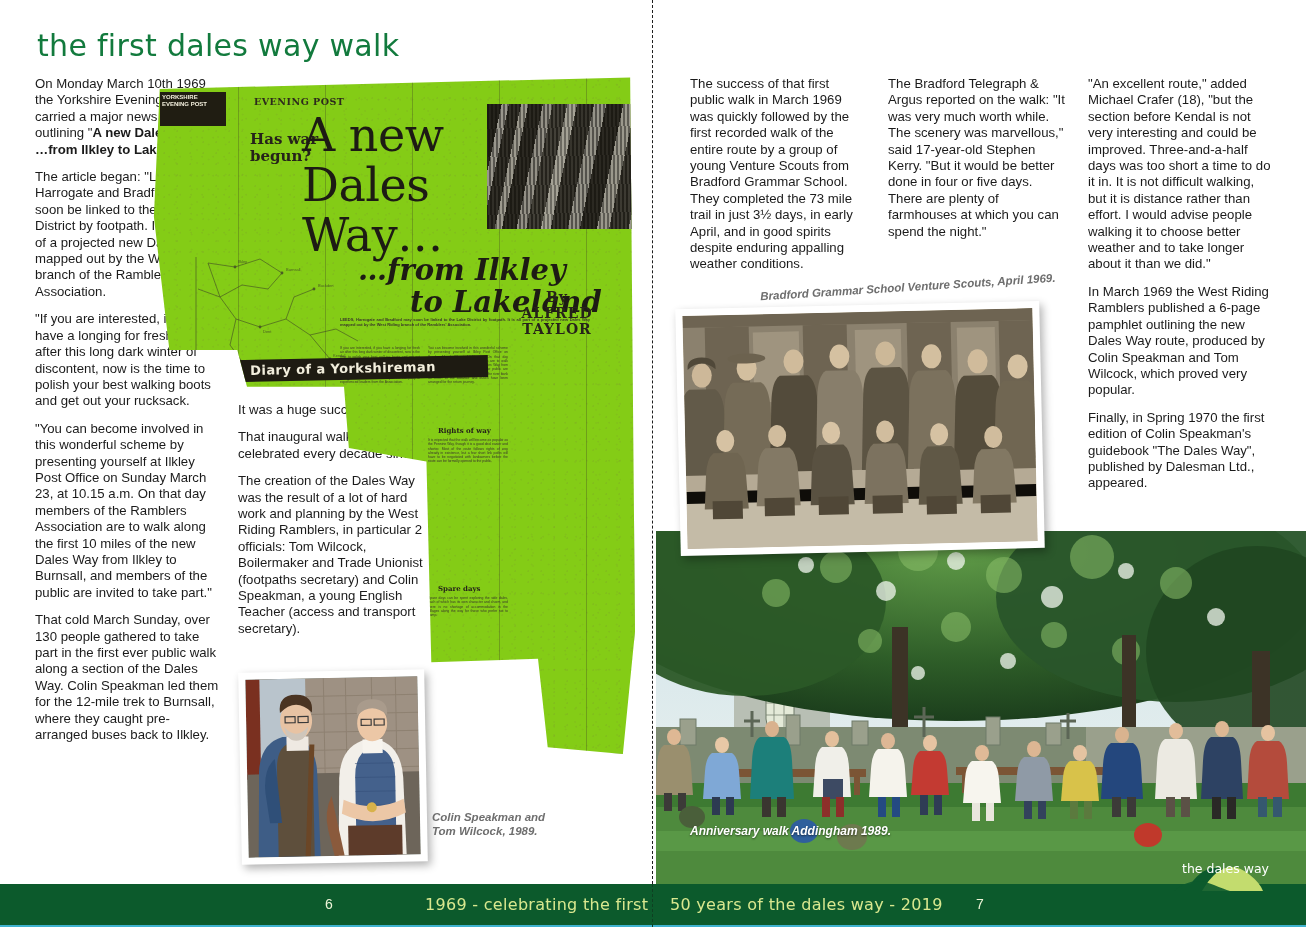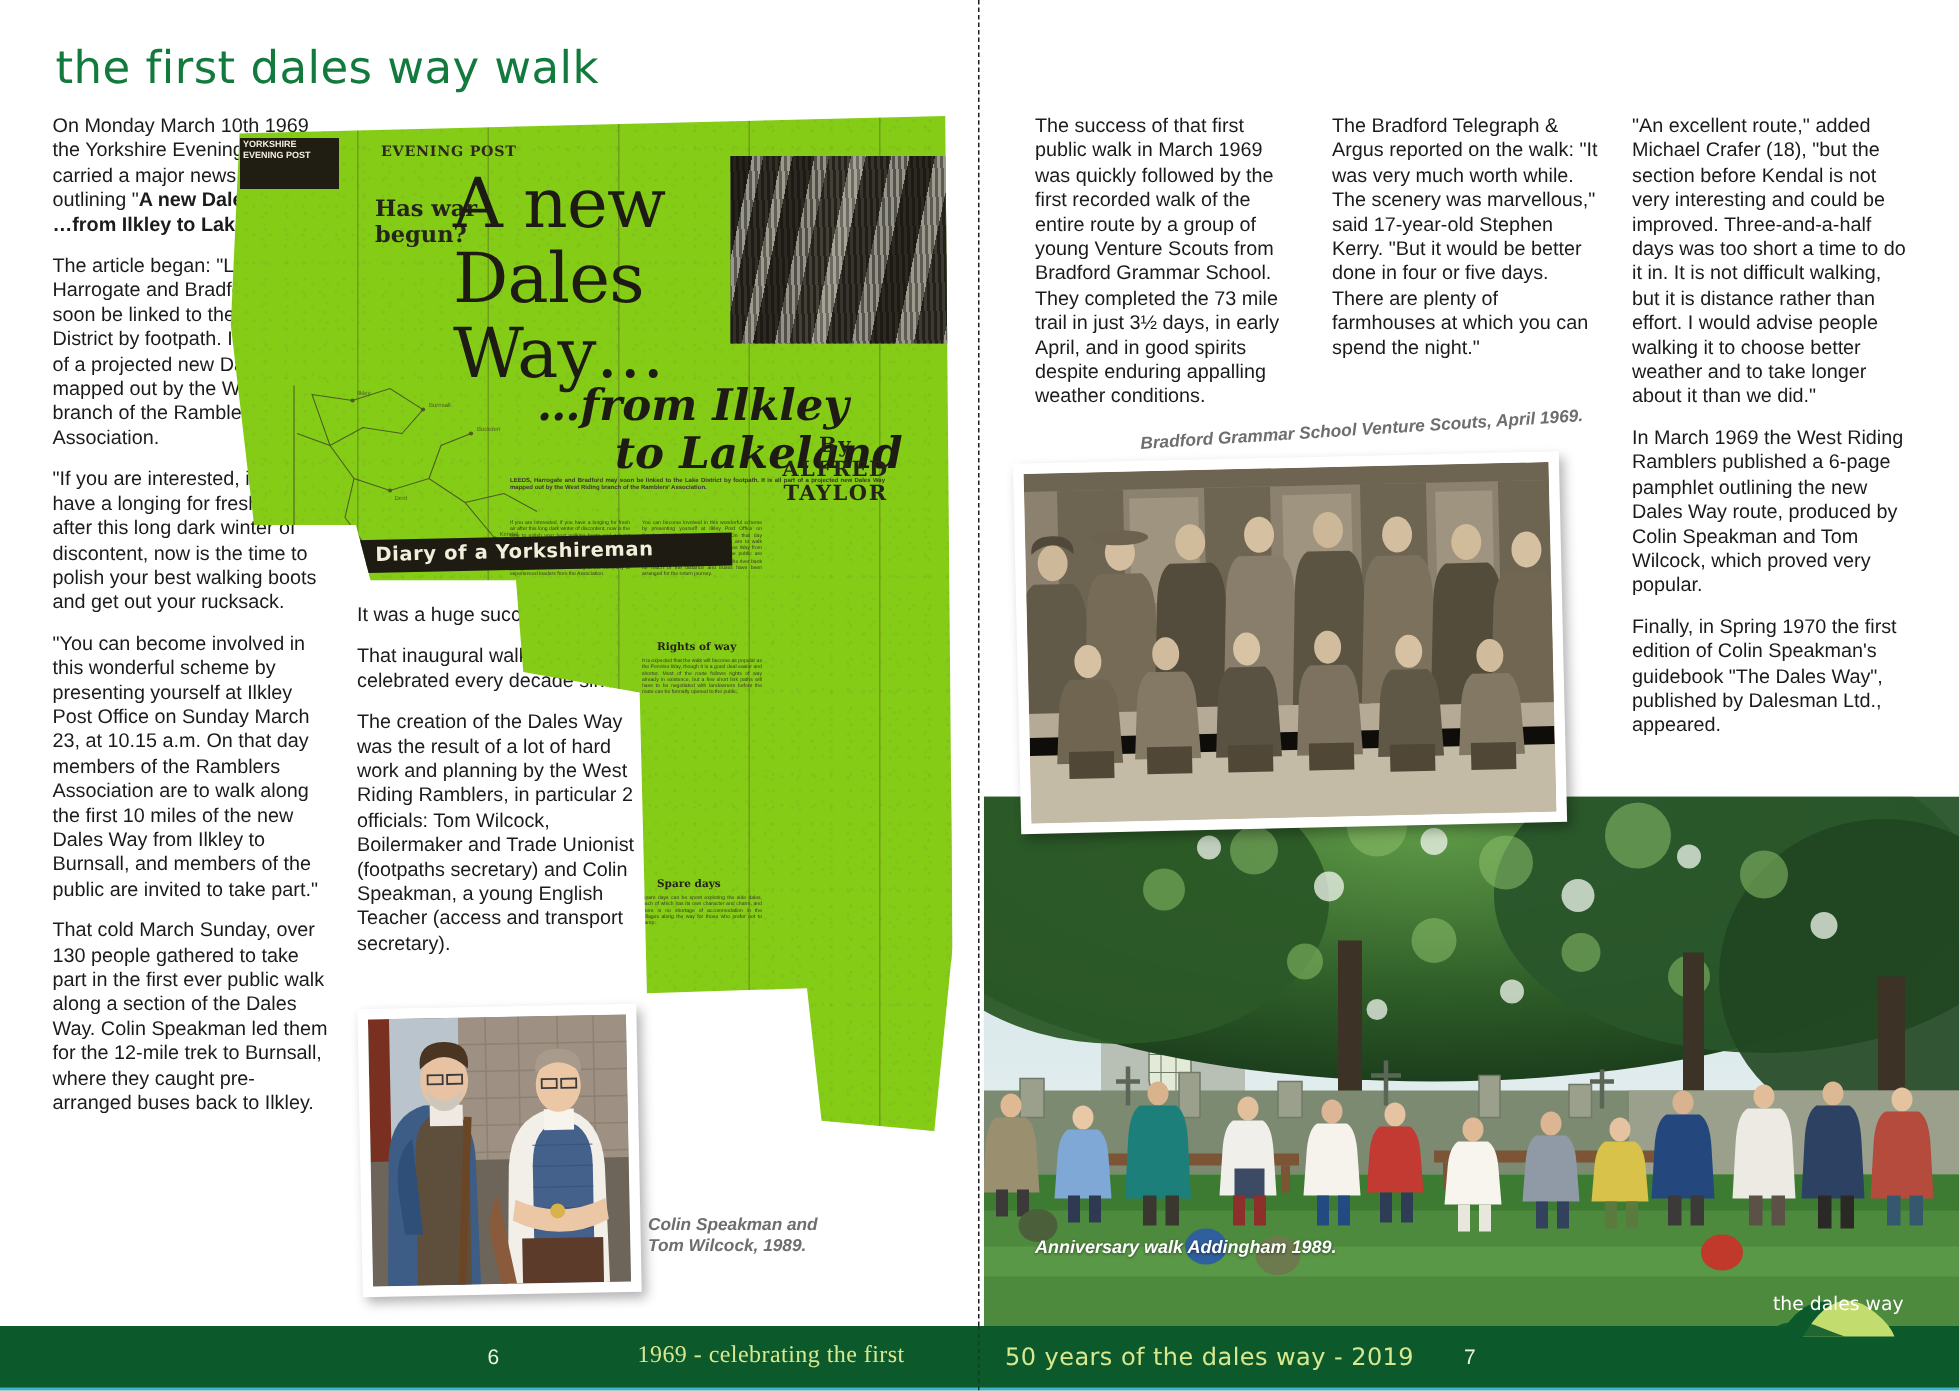--- a/index.html
+++ b/index.html
@@ -89,21 +89,21 @@
 
   
   #rcol1{position:absolute;left:690px;top:76px;width:163px;}
   #rcol2{position:absolute;left:888px;top:76px;width:178px;}
   #rcol3{position:absolute;left:1088px;top:76px;width:185px;}
 
   
   .footer{position:absolute;left:0;top:884px;width:1306px;height:43px;background:#0c5a2c;z-index:50;}
   .footer .rule{position:absolute;left:0;bottom:0;width:100%;height:2px;background:#3fb2cf;}
   .pgnum{position:absolute;top:12px;font-size:14px;color:#eef5d8;}
-  .foot-l{position:absolute;left:425px;top:11px;font-size:16px;color:#d9e88f;white-space:nowrap;font-family:Liberation Serif, serif;}
+  .foot-l{position:absolute;left:425px;top:11px;font-size:16px;color:#d9e88f;white-space:nowrap;}
   .foot-r{position:absolute;left:670px;top:11px;font-size:16px;color:#d9e88f;white-space:nowrap;}
   .logo{position:absolute;left:1172px;top:851px;width:100px;height:48px;z-index:70;}
 </style>
 </head>
 <body>
 
 <div class="page">
 
   <div class="title display">the first dales way walk</div>
 

